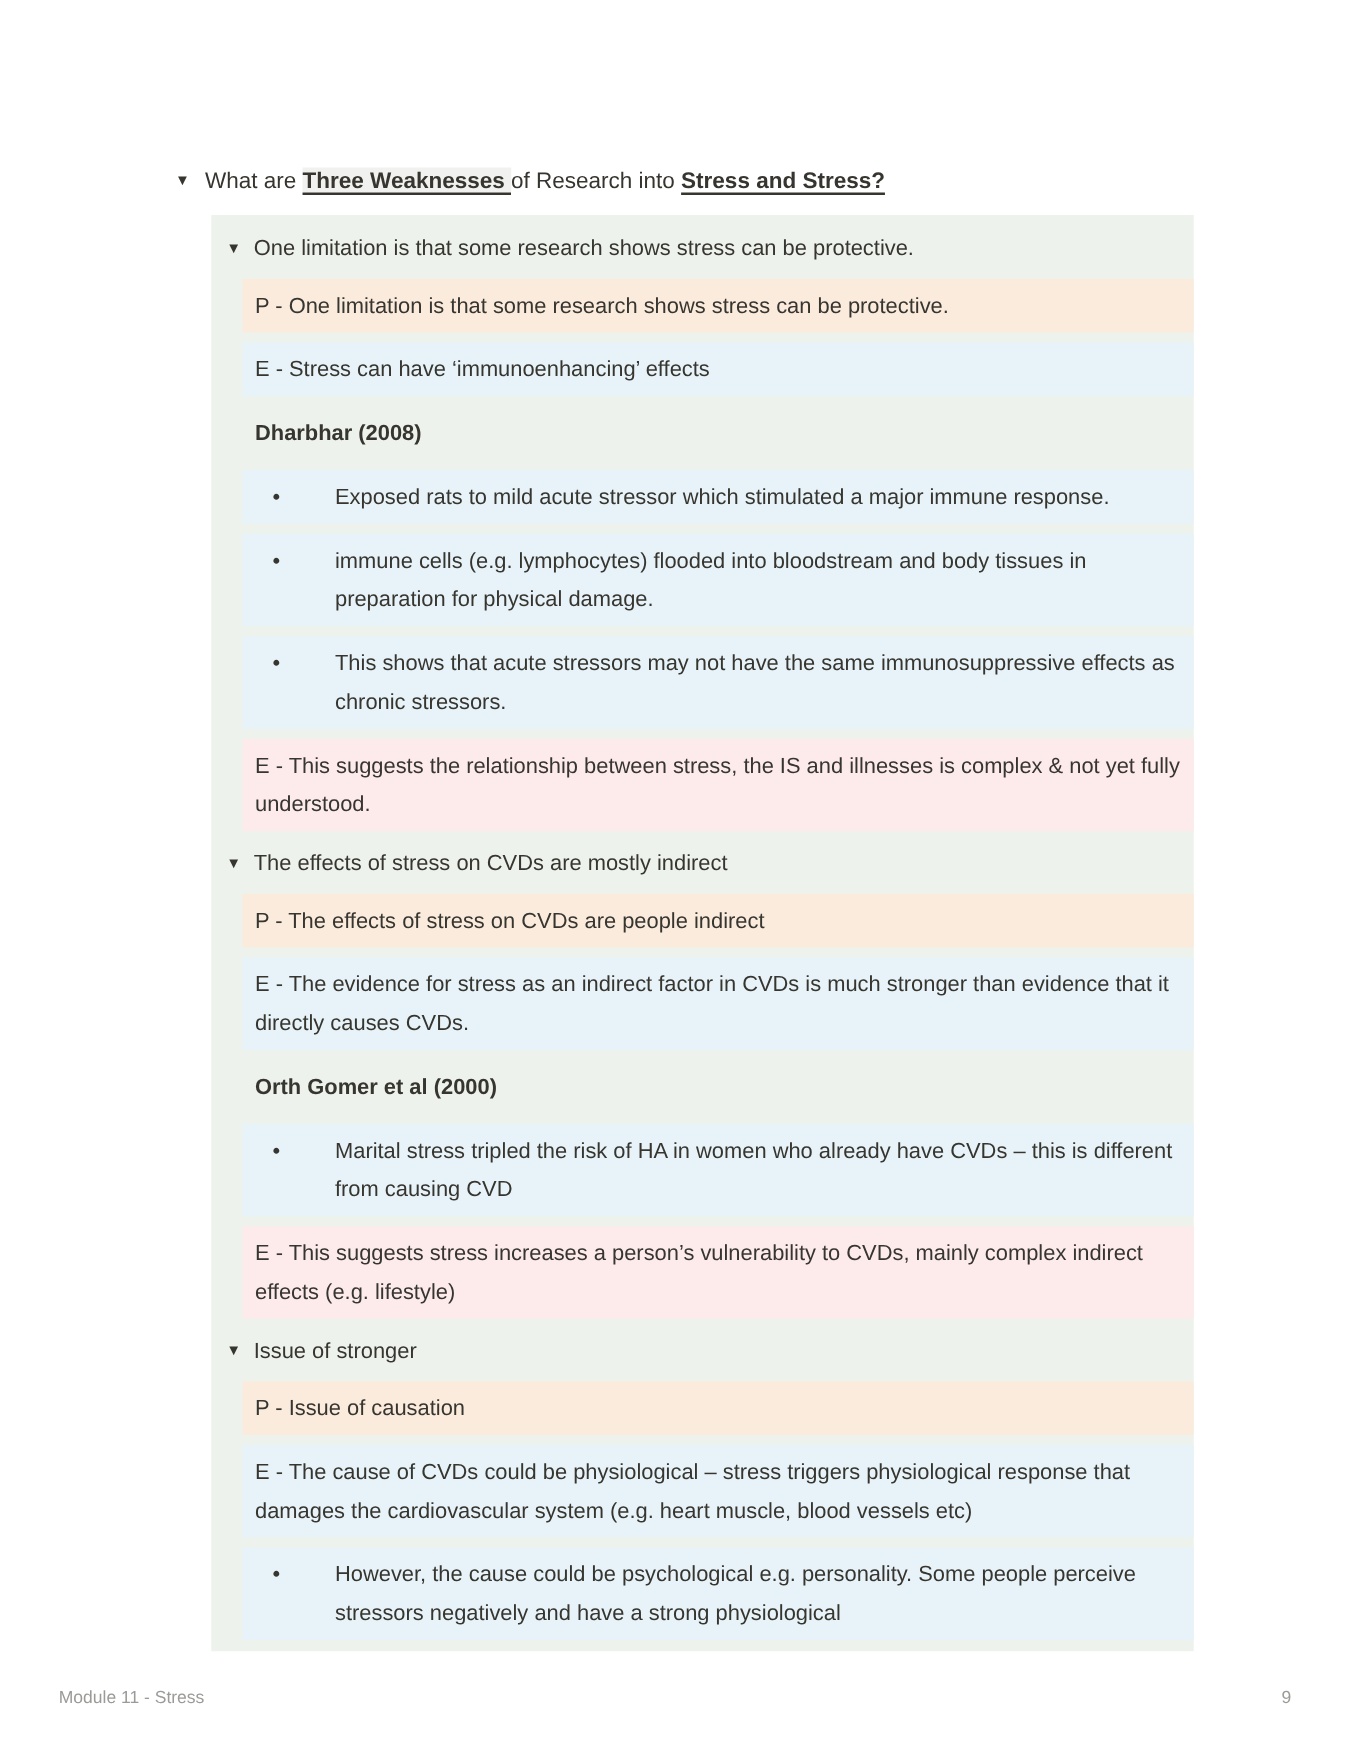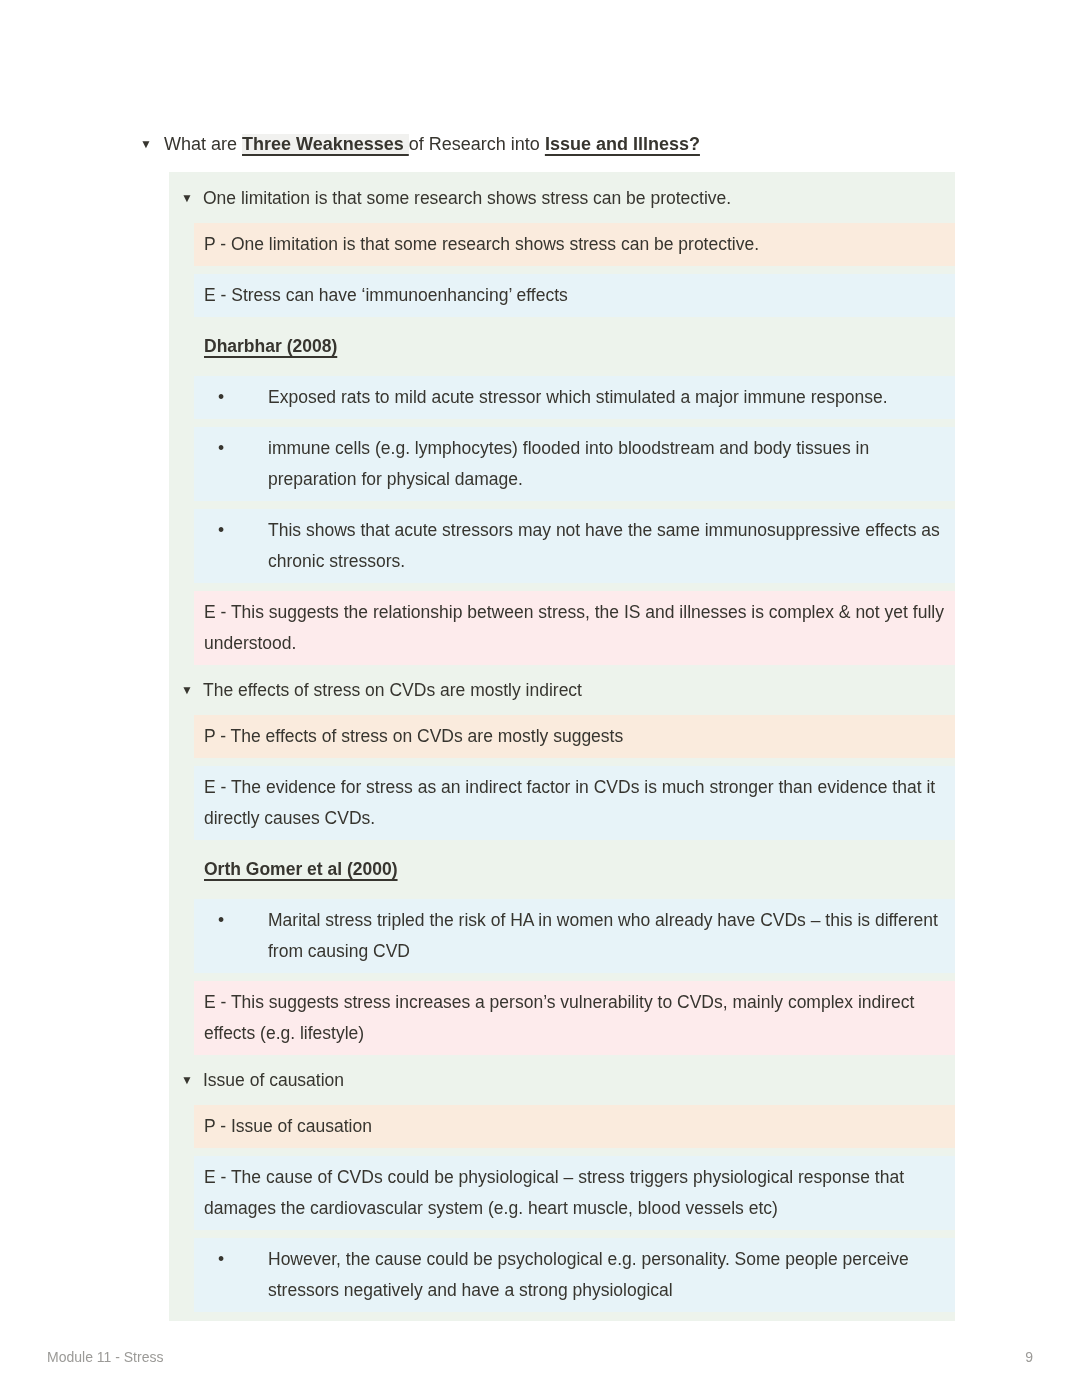--- a/index.html
+++ b/index.html
@@ -71,21 +71,20 @@
     line-height:31px;
     padding:6px 10px;
     margin:0 0 8px 25px;
   }
   .p-block{background:var(--orange-bg);}
   .e-blue{background:var(--blue-bg);}
   .e-red{background:var(--red-bg);}
   .study{
     background:transparent;
     font-weight:700;
-    text-decoration:underline;
     text-underline-offset:4px;
     text-decoration-thickness:2px;
   }
   .bullet{
     background:var(--blue-bg);
     display:flex;
     align-items:flex-start;
   }
   .bullet .dot{
     flex:0 0 auto;
@@ -107,21 +106,21 @@
   }
 </style>
 </head>
 <body>
 
 <div class="page">
 
   <div class="main-toggle">
     <span class="tri">▼</span>
     <span>
-      <span>What are </span><span class="bold-underline hl-gray">Three Weaknesses </span><span>of Research into </span><span class="bold-underline">Issue and Illness?</span>
+      <span>What are </span><span class="bold-underline hl-gray">Three Weaknesses </span><span>of Research into </span><span class="bold-underline">Stress and Stress?</span>
     </span>
   </div>
 
   <div class="green-container" id="sections">
       <div class="toggle-section">
         <div class="section-toggle">
           <span class="tri">▼</span>
           <span>One limitation is that some research shows stress can be protective.</span>
         </div>
         <div class="block p-block">P - One limitation is that some research shows stress can be protective.</div>
@@ -139,33 +138,33 @@
           <span class="dot">•</span>
           <span class="btext">This shows that acute stressors may not have the same immunosuppressive effects as chronic stressors.</span>
         </div>
         <div class="block e-red">E - This suggests the relationship between stress, the IS and illnesses is complex &amp; not yet fully understood.</div>
       </div>
       <div class="toggle-section">
         <div class="section-toggle">
           <span class="tri">▼</span>
           <span>The effects of stress on CVDs are mostly indirect</span>
         </div>
-        <div class="block p-block">P - The effects of stress on CVDs are mostly suggests</div>
+        <div class="block p-block">P - The effects of stress on CVDs are people indirect</div>
         <div class="block e-blue">E - The evidence for stress as an indirect factor in CVDs is much stronger than evidence that it directly causes CVDs.</div>
         <div class="block study">Orth Gomer et al (2000)</div>
         <div class="block bullet">
           <span class="dot">•</span>
           <span class="btext">Marital stress tripled the risk of HA in women who already have CVDs – this is different from causing CVD</span>
         </div>
         <div class="block e-red">E - This suggests stress increases a person’s vulnerability to CVDs, mainly complex indirect effects (e.g. lifestyle)</div>
       </div>
       <div class="toggle-section">
         <div class="section-toggle">
           <span class="tri">▼</span>
-          <span>Issue of causation</span>
+          <span>Issue of stronger</span>
         </div>
         <div class="block p-block">P - Issue of causation</div>
         <div class="block e-blue">E - The cause of CVDs could be physiological – stress triggers physiological response that damages the cardiovascular system (e.g. heart muscle, blood vessels etc)</div>
         <div class="block bullet">
           <span class="dot">•</span>
           <span class="btext">However, the cause could be psychological e.g. personality. Some people perceive stressors negatively and have a strong physiological</span>
         </div>
       </div>
     </div>
 

